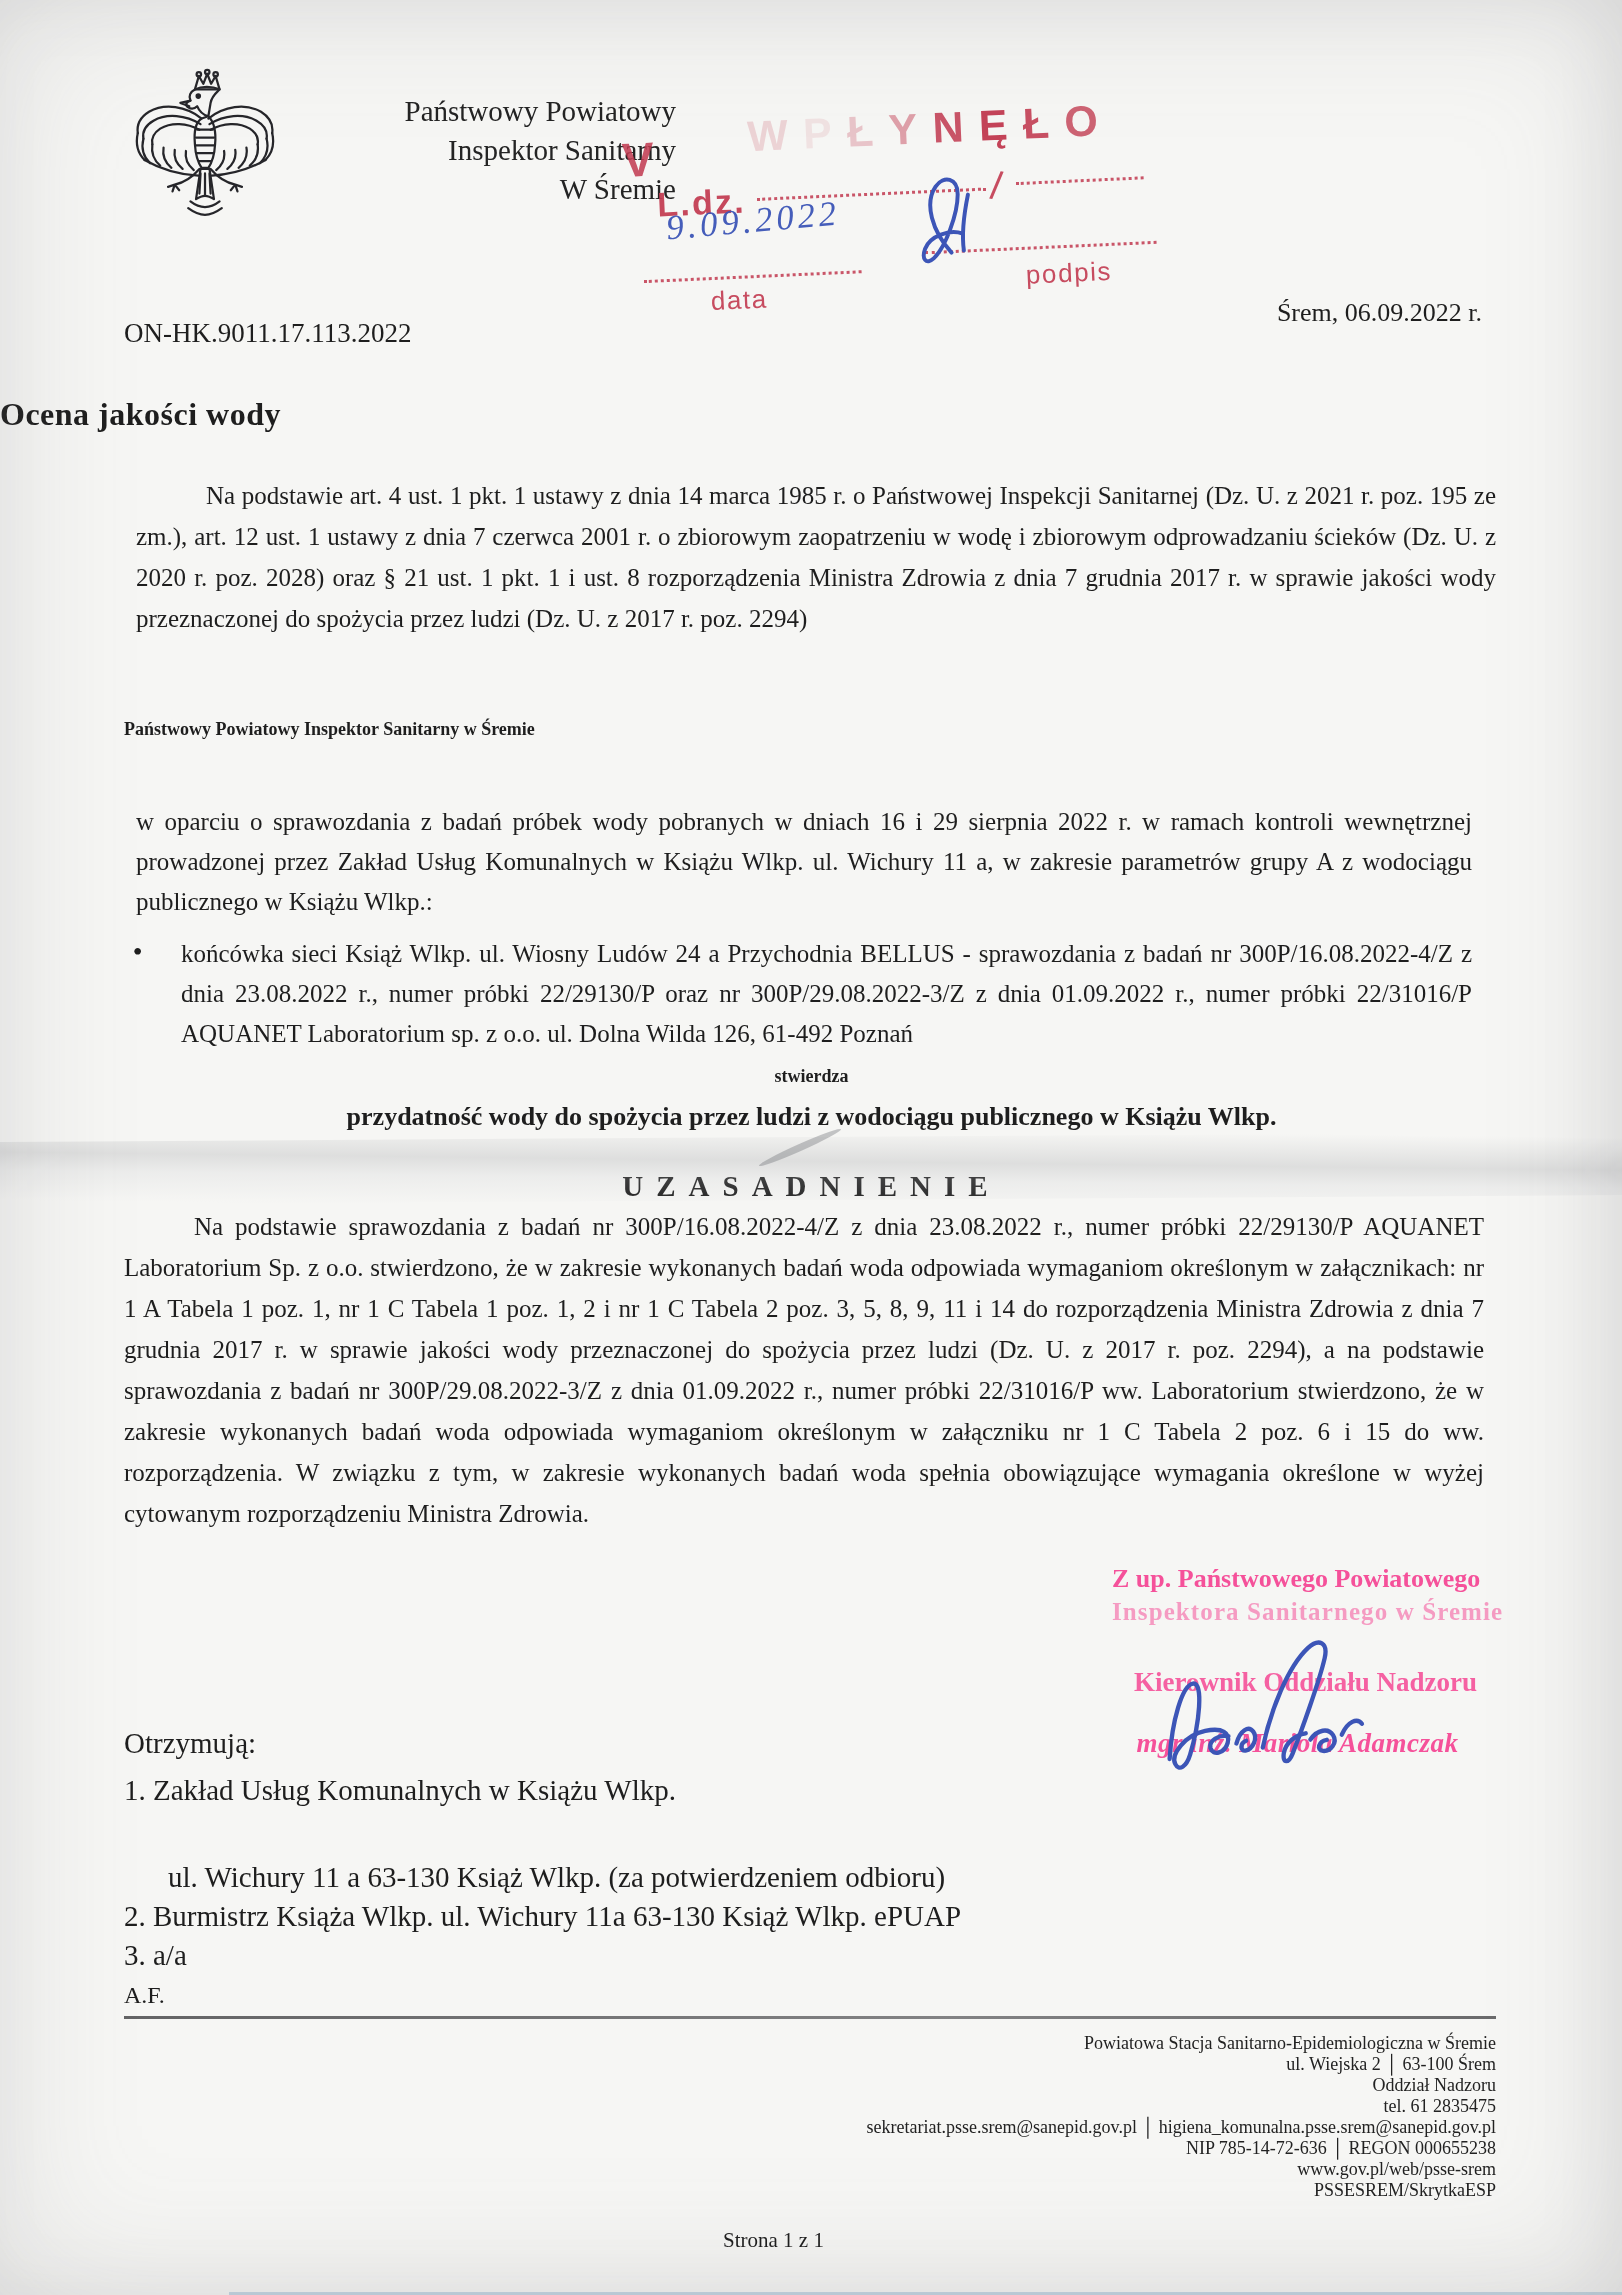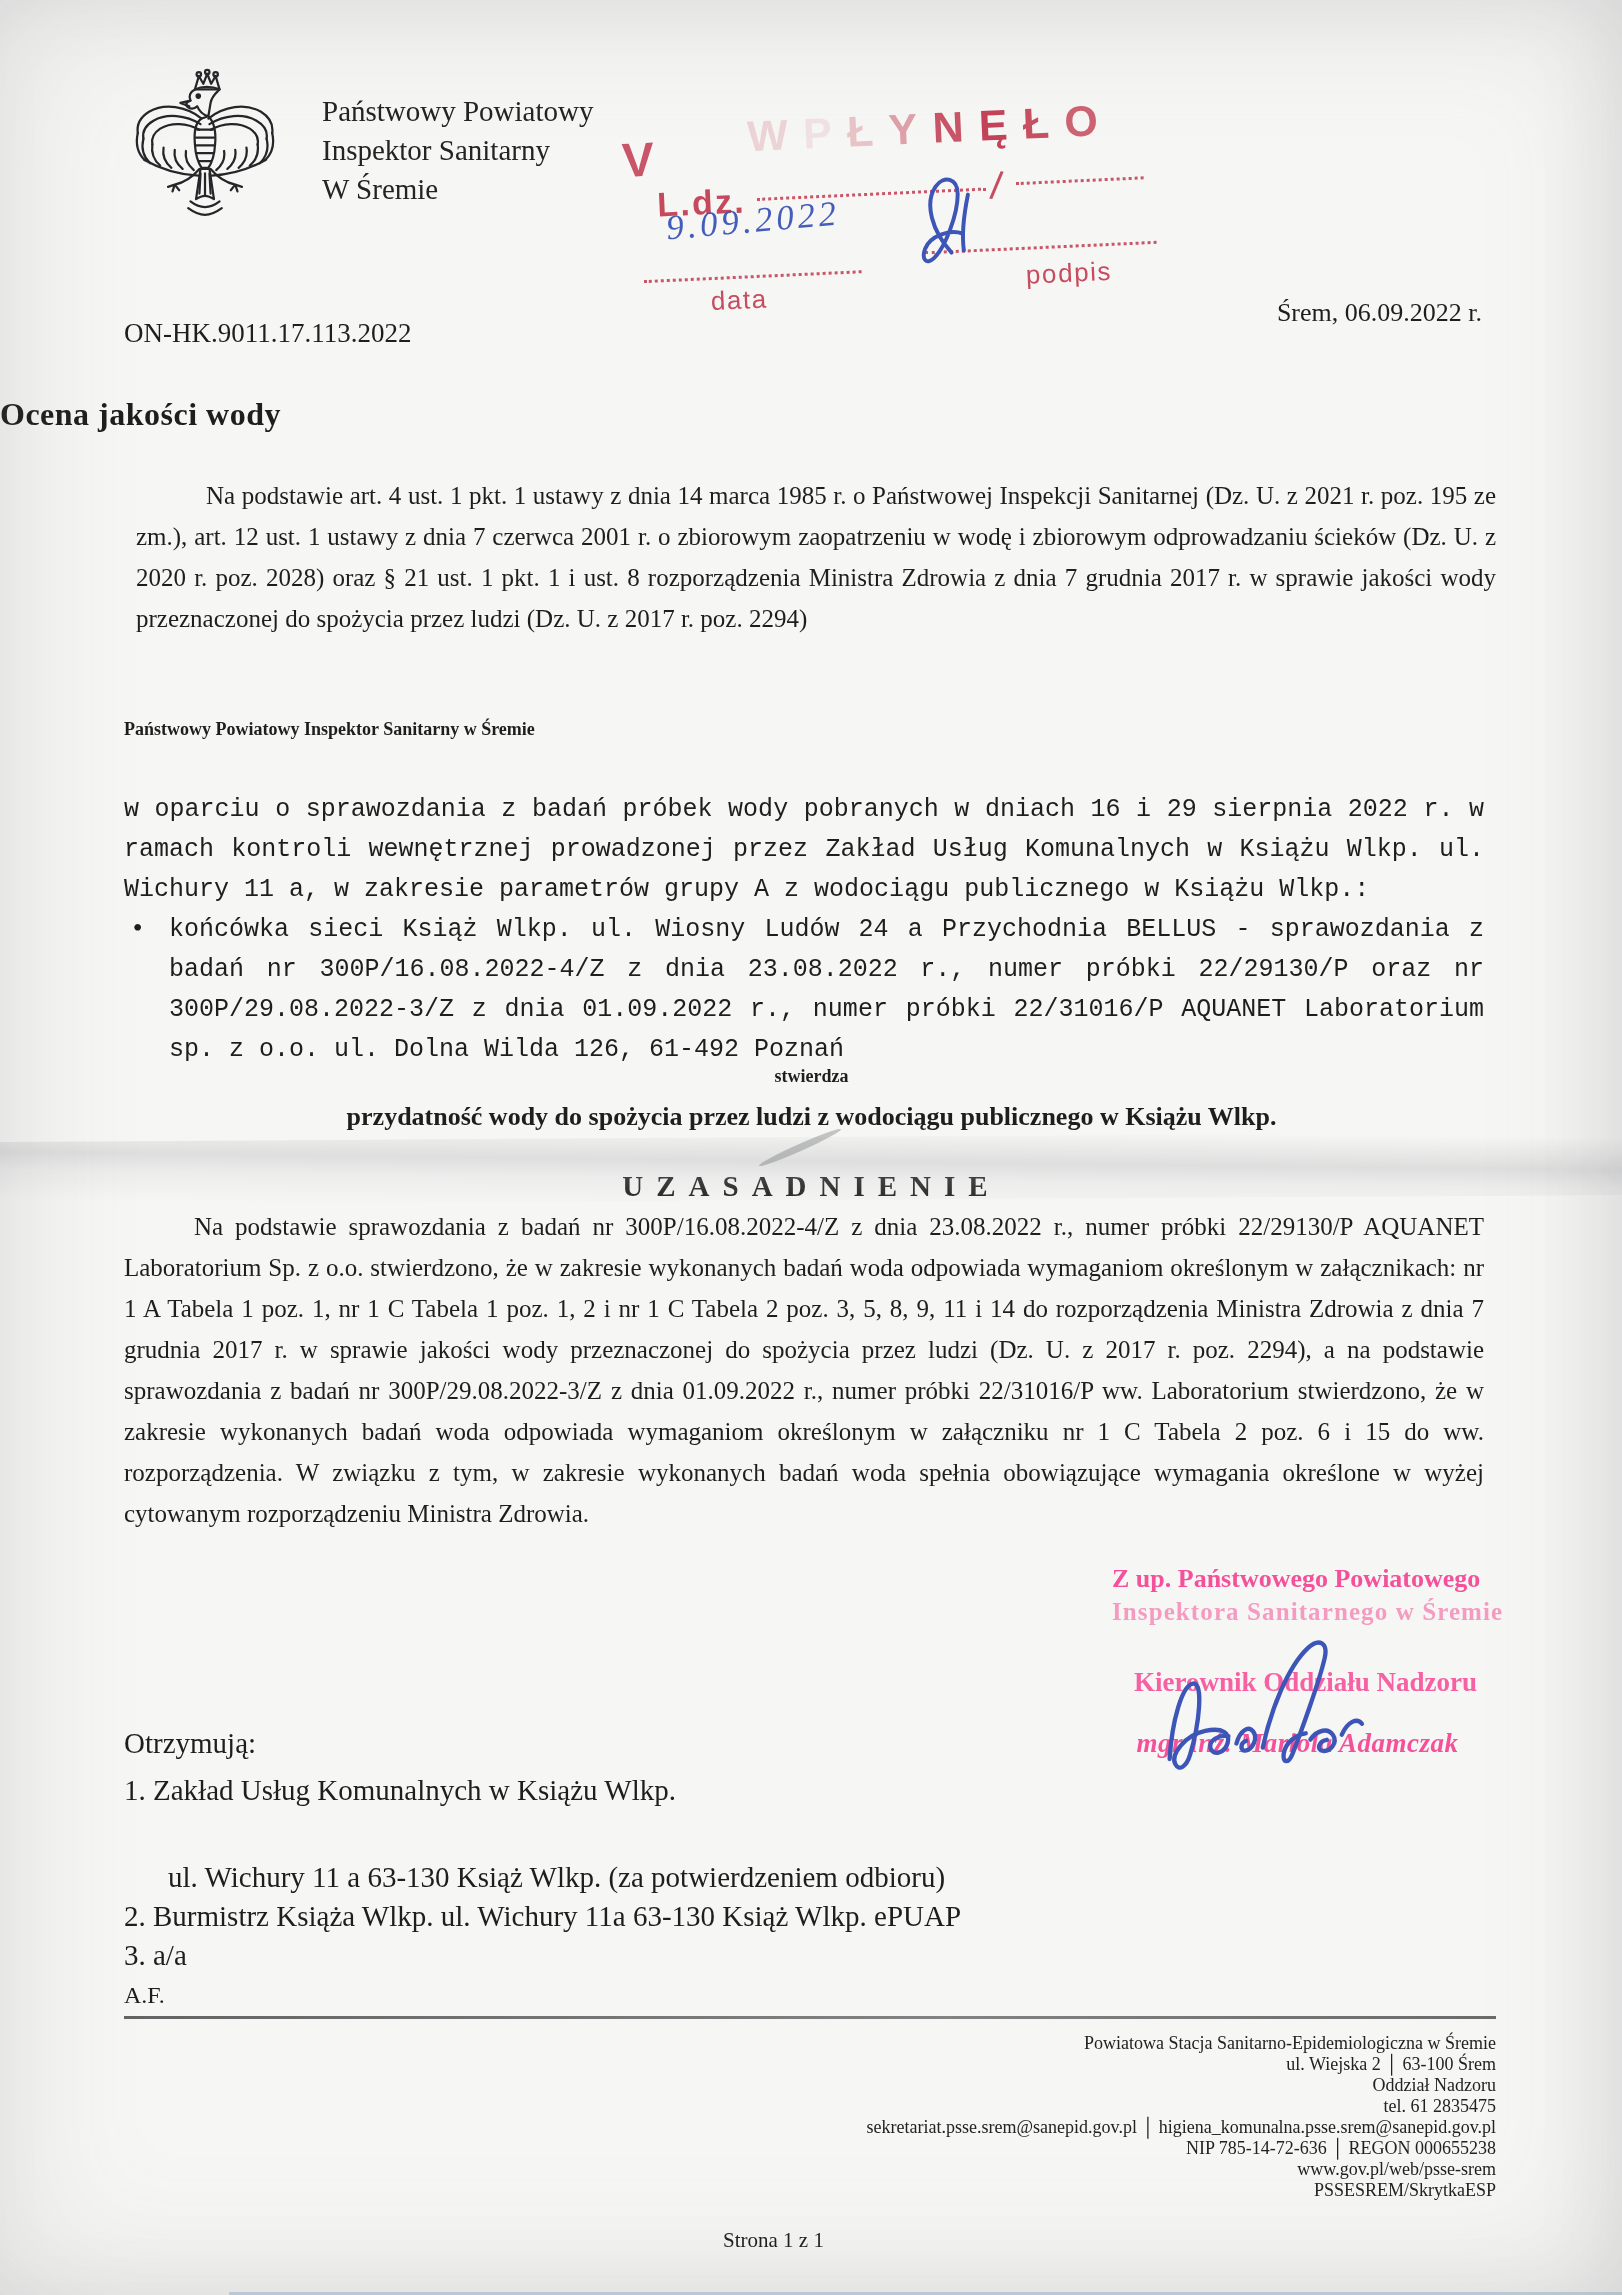--- a/index.html
+++ b/index.html
@@ -15,21 +15,21 @@
     box-shadow: inset 0 0 142px rgba(110,112,118,.18), inset -22px 0 65px rgba(130,132,138,.10);}
   .crease{position:absolute; left:0; top:1137px; width:100%; height:63px; pointer-events:none;
     background:linear-gradient(181deg, rgba(255,255,255,0) 6%, rgba(152,154,158,.26) 42%, rgba(196,198,202,.20) 62%, rgba(255,255,255,0) 95%);
     transform:rotate(-.35deg);}
   .crease-notch{position:absolute; left:755px; top:1144px; width:90px; height:7px; border-radius:50%;
     background:rgba(110,112,118,.38); transform:rotate(-24deg); pointer-events:none;}
   .bottom-strip{position:absolute; left:229px; bottom:0; width:1394px; height:3.3px; background:#b9cfdd; opacity:.8;}
 
   
   .eagle{position:absolute; left:132px; top:67px; width:146px; height:168px;}
-  .org{position:absolute; left:322px; top:92px; width:354px; text-align:left;
+  .org{position:absolute; left:322px; top:92px; width:354px; text-align:right;
     font-size:29px; line-height:39px; color:#242424;}
 
   
   .rstamp{position:absolute; left:615px; top:105px; width:545px; height:218px;
     transform:rotate(-2.6deg); color:#c23a50; font-family:"Liberation Sans", sans-serif;}
   .rs-v{position:absolute; left:9.8px; top:16.4px; font-size:48px; font-weight:700; opacity:.85;}
   .rs-word{position:absolute; left:136px; top:1.1px; font-size:43px; font-weight:700; letter-spacing:15.3px;}
   .rs-ldz{position:absolute; left:43px; top:70px; font-size:34px; font-weight:700; letter-spacing:2.2px; opacity:.92;}
   .rs-dots{position:absolute; border-bottom:3.8px dotted #c23a50; opacity:.85;}
   .d1{left:143px; top:87px; width:229px;}
@@ -47,21 +47,21 @@
   .place-date{position:absolute; right:141px; top:287px; font-size:26px;margin-top:11px;}
   .reference{position:absolute; left:124px; top:318px; font-size:27px;}
   .title{position:absolute; left:0; top:396px; width:100%; margin:0; text-align:left;
     font-size:32px; font-weight:700; letter-spacing:0.5px;}
 
   .blk{position:absolute; left:124px; width:1360px; margin:0; font-size:25px; line-height:41px;
     text-align:justify; text-justify:inter-word;}
   .legal{top:475px; text-indent:70px;margin-left:12px;}
   .issuer{top:709px; font-weight:700; font-size:18px; text-align:left;}
   .basis{top:790px; line-height:40px;}
-  .basis p{margin:0;font-family:Liberation Mono, monospace;}
+  .basis p{margin:12px;}
   .bullet{position:relative; padding-left:45px;}
   .bullet .dot{position:absolute; left:8.7px; top:-2.2px; font-size:28px;}
   .center-b{position:absolute; left:0; width:100%; margin:0; text-align:center; font-weight:700;}
   .stwierdza{top:1066px; font-size:18px;}
   .statement{top:1102px; font-size:26px;}
   .uzas{position:absolute; left:0; top:1170px; width:100%; margin:0; text-align:center;
     font-size:29px; font-weight:700; letter-spacing:13px;}
   .justif{top:1206px; text-indent:70px; line-height:41px;}
 
   

